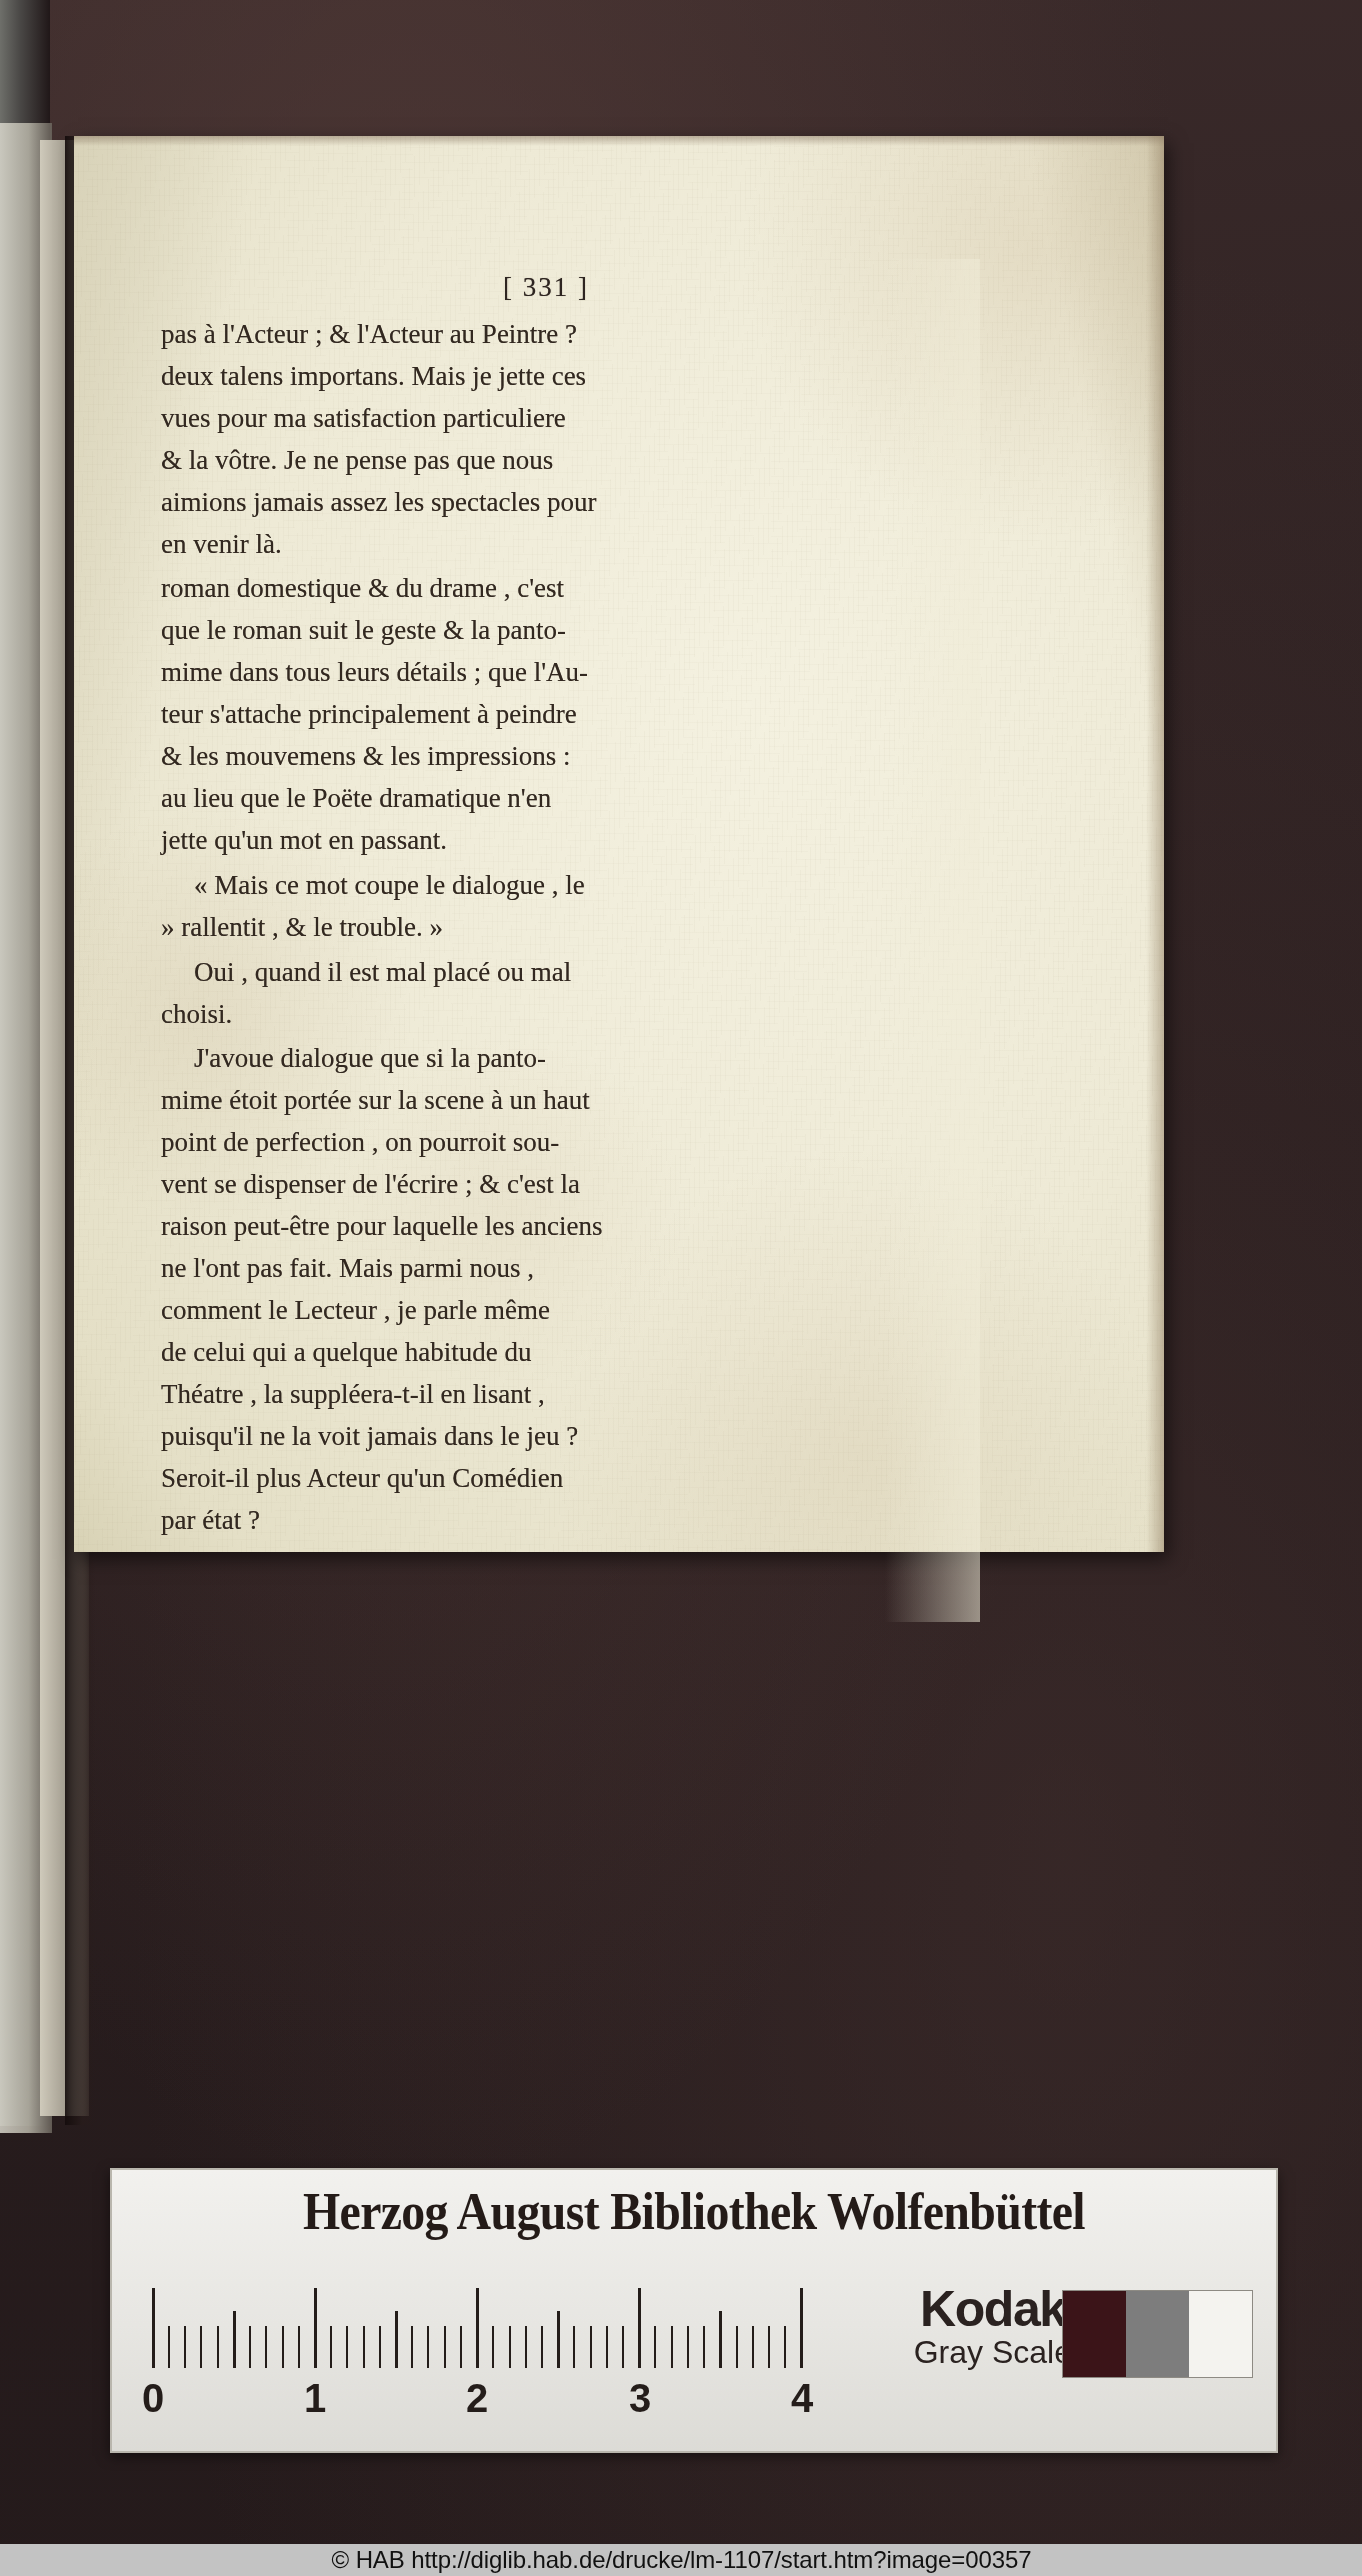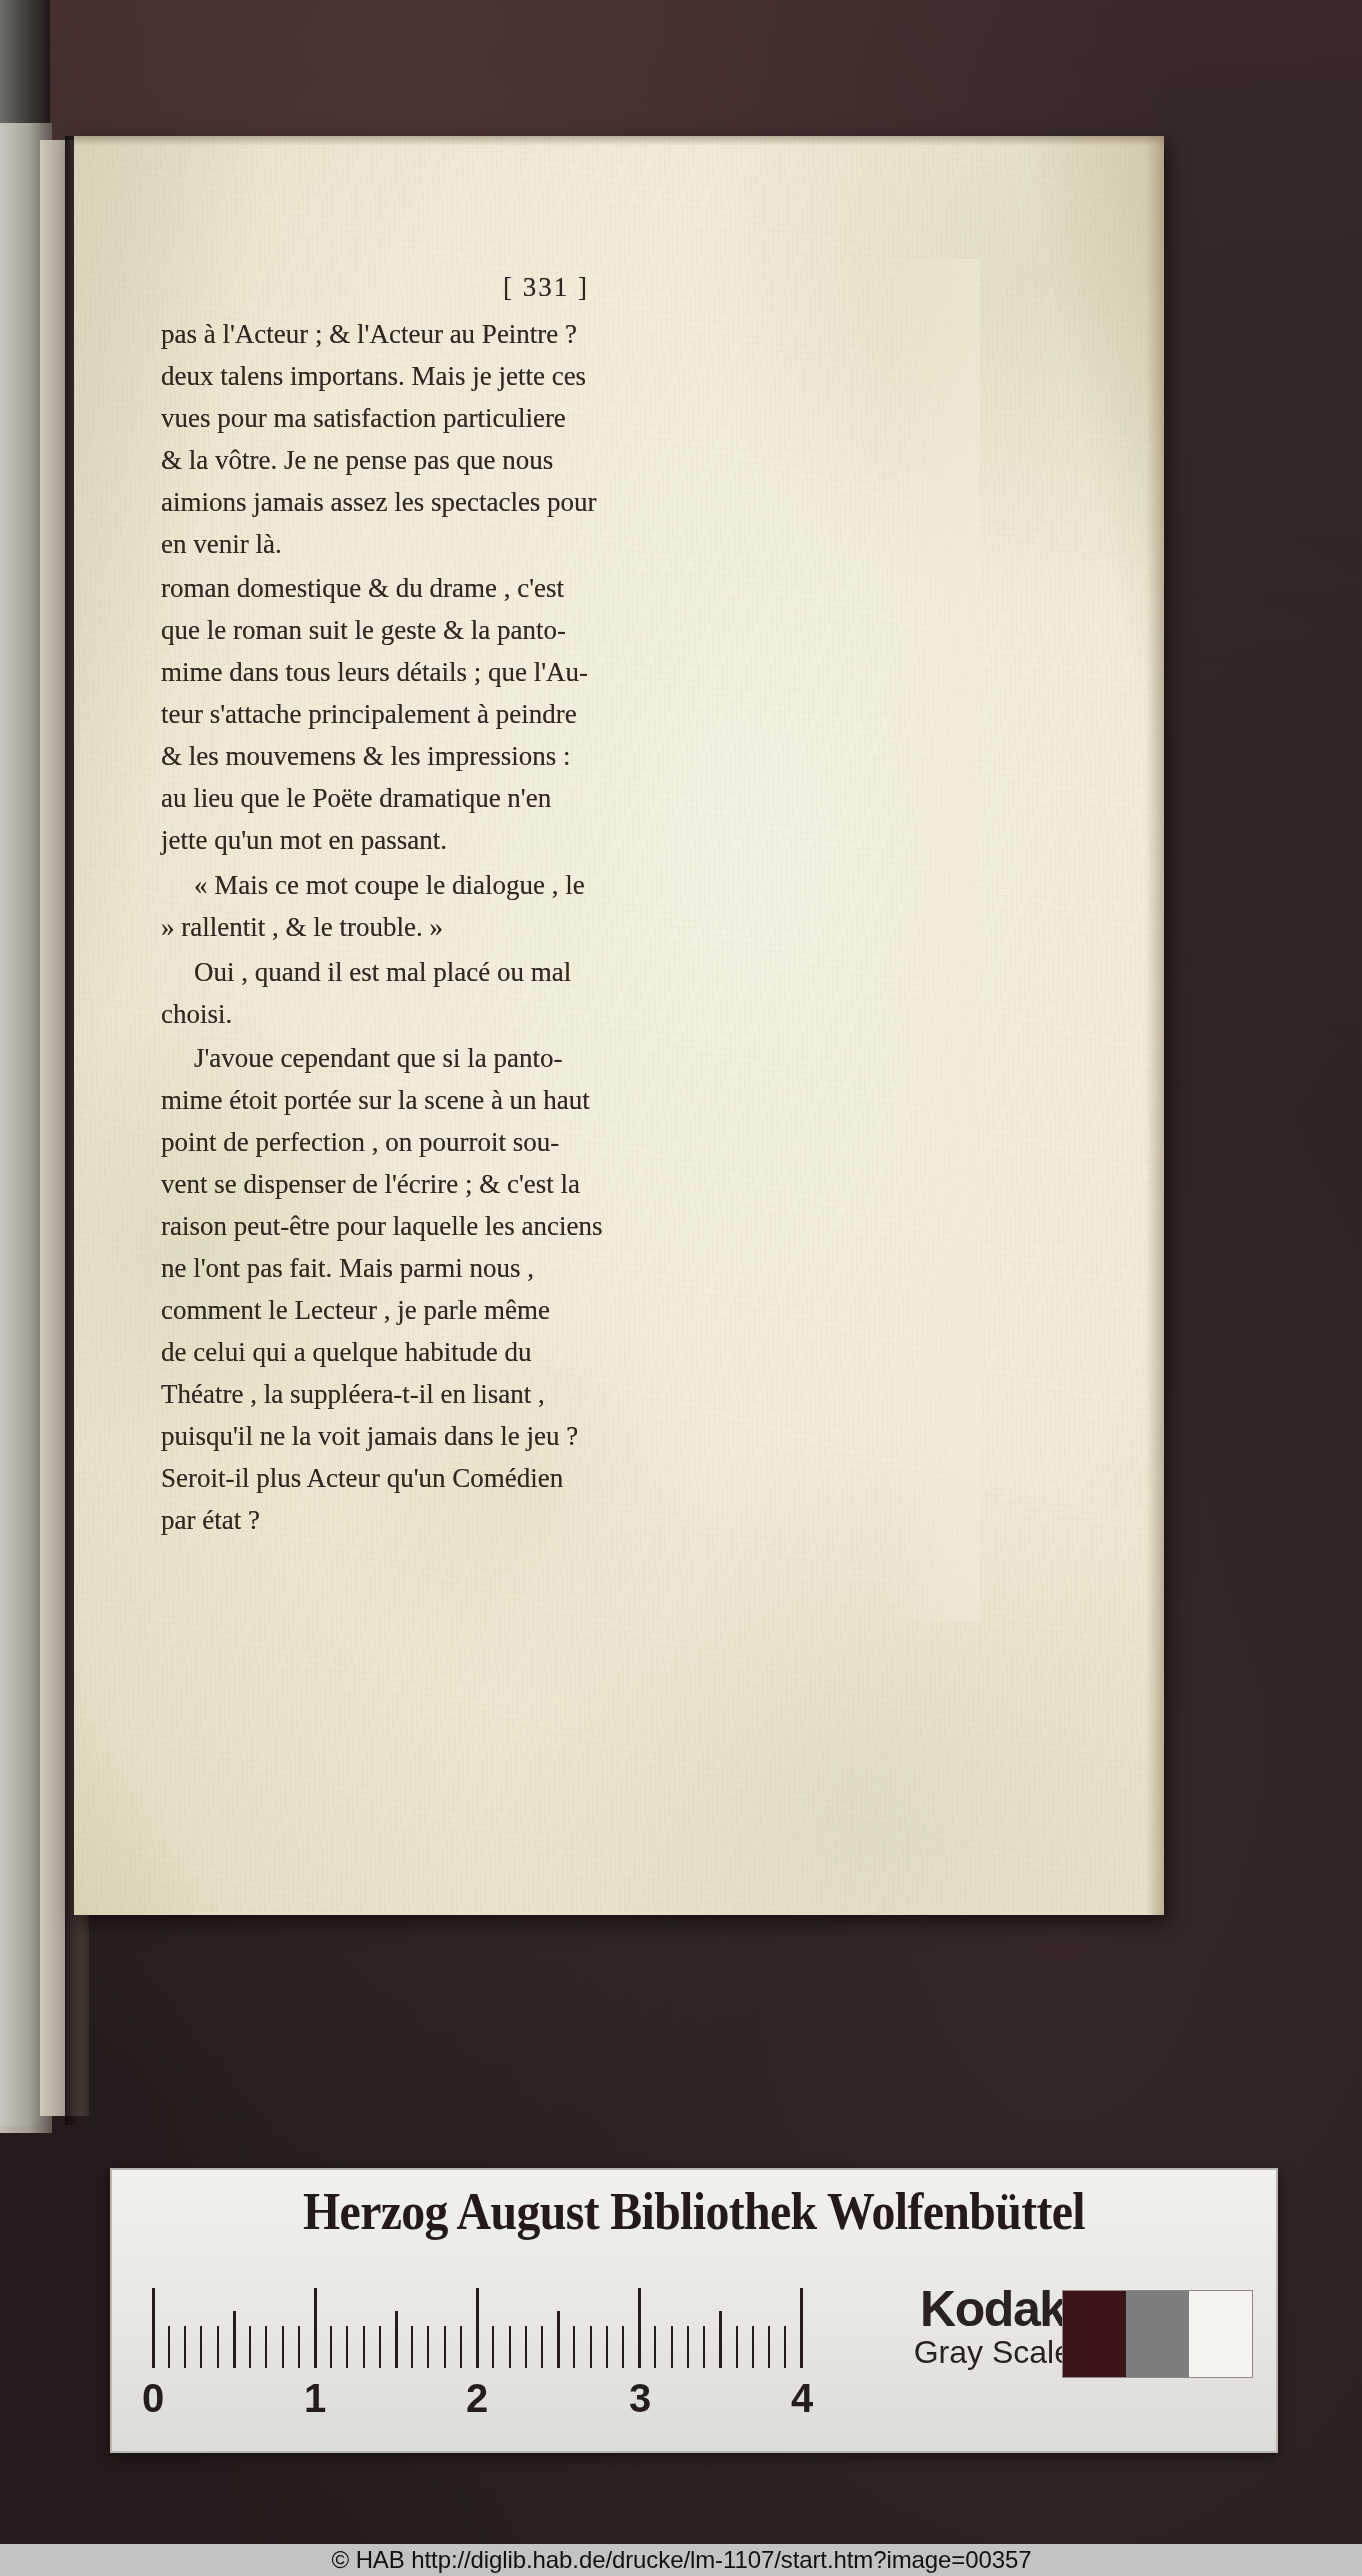--- a/index.html
+++ b/index.html
@@ -57,21 +57,21 @@
     width: 31px; height: 1989px;
     background: linear-gradient(90deg, rgba(20,12,12,.92) 0%, rgba(40,28,26,.55) 55%, rgba(60,45,40,0) 100%);
   }
 
   
   #page-leaf {
     position: absolute;
     left: 74px;
     top: 136px;
     width: 1090px;
-    height: 1779px;
+    height: 1416px;
     background:
       linear-gradient(100deg, rgba(214,208,182,.85) 0%, rgba(243,240,221,0) 14%),
       linear-gradient(258deg, rgba(205,196,168,.75) 0%, rgba(243,240,221,0) 10%),
       radial-gradient(ellipse at 62% 40%, #f4f1e0 0%, #eeead6 52%, #e4dfc6 88%, #d8d2b5 100%);
     box-shadow: 4.1px 6.8px 17.7px rgba(0,0,0,.55);
   }
   #page-top-edge {
     position: absolute;
     left: 0; top: 0; right: 0; height: 9.5px;
     background: linear-gradient(180deg, rgba(120,100,80,.45) 0%, rgba(230,225,205,0) 100%);
@@ -281,21 +281,21 @@
         </div>
         <div class="para">
           <span class="line indent" style="display: block; white-space: pre;">« Mais ce mot coupe le dialogue , le</span>
           <span class="line last">» rallentit , &amp; le trouble. »</span>
         </div>
         <div class="para">
           <span class="line indent" style="display: block; white-space: pre;">Oui , quand il est mal placé ou mal</span>
           <span class="line last">choisi.</span>
         </div>
         <div class="para">
-          <span class="line indent" style="display: block; white-space: pre;">J'avoue cependant que si la panto-</span>
+          <span class="line indent" style="display: block; white-space: pre;">J'avoue dialogue que si la panto-</span>
           <span class="line" style="display: block; white-space: pre;">mime étoit portée sur la scene à un haut</span>
           <span class="line" style="display: block; white-space: pre;">point de perfection , on pourroit sou-</span>
           <span class="line" style="display: block; white-space: pre;">vent se dispenser de l'écrire ; &amp; c'est la</span>
           <span class="line" style="display: block; white-space: pre;">raison peut-être pour laquelle les anciens</span>
           <span class="line" style="display: block; white-space: pre;">ne l'ont pas fait. Mais parmi nous ,</span>
           <span class="line" style="display: block; white-space: pre;">comment le Lecteur , je parle même</span>
           <span class="line" style="display: block; white-space: pre;">de celui qui a quelque habitude du</span>
           <span class="line" style="display: block; white-space: pre;">Théatre , la suppléera-t-il en lisant ,</span>
           <span class="line" style="display: block; white-space: pre;">puisqu'il ne la voit jamais dans le jeu ?</span>
           <span class="line" style="display: block; white-space: pre;">Seroit-il plus Acteur qu'un Comédien</span>

